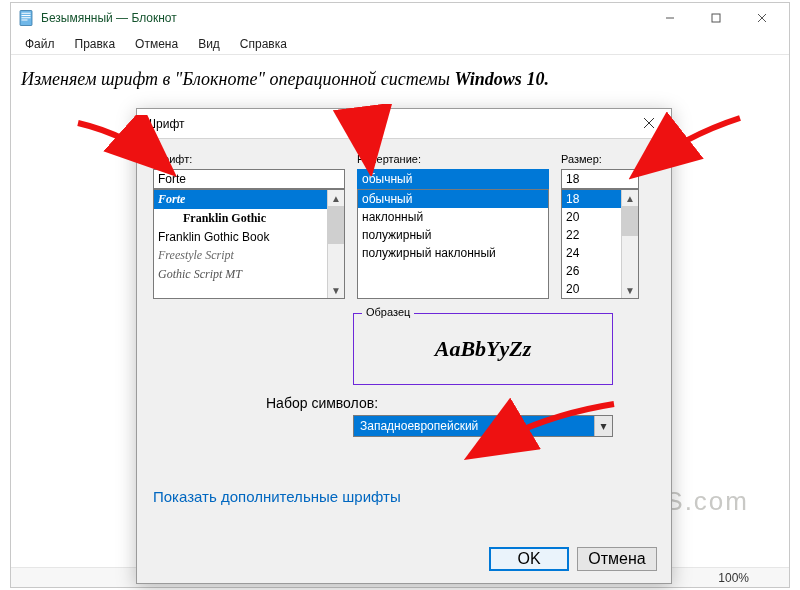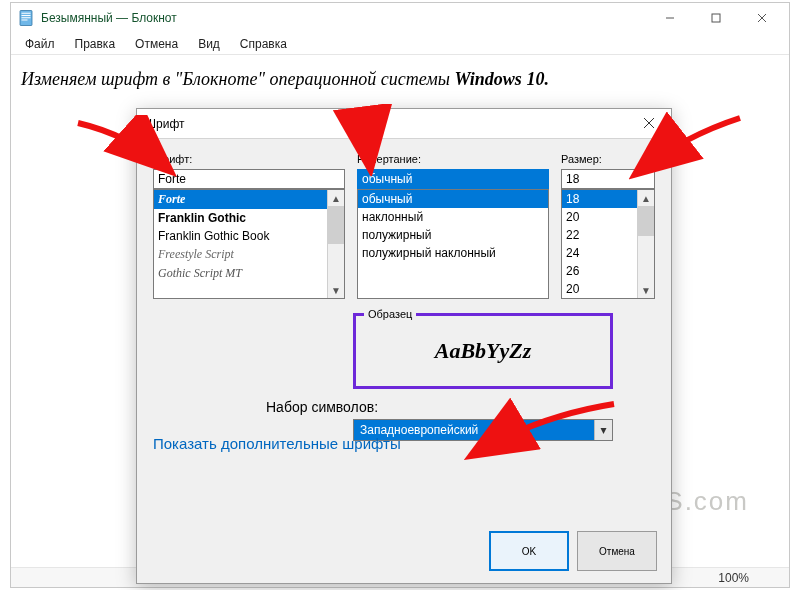--- a/index.html
+++ b/index.html
@@ -64,48 +64,48 @@
     height: 30px; display:flex; align-items:center; justify-content:space-between;
     padding: 0 8px; background:#fff; border-bottom:1px solid #d4d4d4;
     font-size:12px;
   }
   .close-x { width:28px; text-align:center; font-size:14px; }
   .dlg-body { flex:1; padding: 14px 16px 6px 16px; position:relative; }
   .columns { display:flex; gap:12px; }
   .col { display:flex; flex-direction:column; }
   .col-font { width: 192px; }
   .col-style { width: 192px; }
-  .col-size { width: 94px; }
+  .col-size { width: 78px; }
   .col label { font-size:11px; margin-bottom:4px; }
   .textbox {
     border:1px solid #7a7a7a; background:#fff; height:20px;
     padding:2px 4px; font-size:12px;
   }
   .listbox-wrap { display:flex; border:1px solid #7a7a7a; background:#fff; }
   .listbox { flex:1; overflow:hidden; }
   .listbox .item {
     padding: 2px 4px; font-size:12px; white-space:nowrap;
   }
   .listbox .item.selected { background:#0078d7; color:#fff; }
   .scroll {
     width:17px; background:#f0f0f0; border-left:1px solid #cfcfcf;
     display:flex; flex-direction:column; align-items:center;
   }
   .scroll .arrow { height:16px; width:100%; display:flex;align-items:center;justify-content:center;color:#555;font-size:10px;}
   .scroll .thumb { background:#cfcfcf; width:100%; }
   .font-forte { font-family:"Brush Script MT",cursive; font-weight:bold; font-style:italic;}
-  .font-franklin { font-family:Liberation Sans, sans-serif; font-weight:bold;}
+  .font-franklin { font-family:Liberation Serif, serif; font-weight:bold;margin-left:25px;}
   .font-franklin-book { font-family:"Franklin Gothic Book",Arial,sans-serif;}
   .font-freestyle { font-family:"Segoe Script",cursive; font-style:italic; color:#666; font-size:11px;}
   .font-french { font-family:"Segoe Script",cursive; font-style:italic; color:#555; font-size:10px;}
   .font-gabriola { font-family:"Gabriola","Segoe Script",serif;}
 
   .sample-group {
     margin-top: 14px; margin-left: 200px; width: 260px;
-    border:3px solid #6d28d9; padding: 8px 6px 16px 6px; position:relative;
+    border:1px solid #6d28d9; padding: 8px 6px 16px 6px; position:relative;
   }
   .sample-group .legend {
     position:absolute; top:-8px; left:8px; background:#f0f0f0; padding:0 4px; font-size:11px;
   }
   .sample-text {
     text-align:center; font-family:"Brush Script MT",cursive; font-style:italic;
     font-weight:bold; font-size:22px; padding:14px 0 6px 0;
   }
   .charset-label { margin-left:113px; margin-top:10px; font-size:14px; }
   .combo {
@@ -114,22 +114,22 @@
   }
   .combo .val { flex:1; padding:3px 6px; font-size:12px; }
   .combo .dd { width:18px; background:#e8e8e8; color:#333; display:flex;align-items:center;justify-content:center; border-left:1px solid #bbb;}
   .link {
     position:absolute; left:16px; bottom:32px; color:#0067c0; font-size:15px;
   }
   .dlg-buttons {
     display:flex; justify-content:flex-end; gap:8px; padding:10px 14px 12px;
   }
   .btn {
-    width:80px; height:40px; border:1px solid #9a9a9a; background:#e6e6e6;
-    font-size:10px; display:flex;align-items:center;justify-content:center;margin-top:37px;
+    width:80px; height:24px; border:1px solid #9a9a9a; background:#e6e6e6;
+    font-size:16px; display:flex;align-items:center;justify-content:center;
   }
   .btn.default { border:1px solid #0078d7; box-shadow: inset 0 0 0 1px #0078d7; background:#eaf3fb; }
 
   
   .arrow-svg { position:absolute; pointer-events:none; }
 </style>
 </head>
 <body>
 
 <div class="notepad-window">

